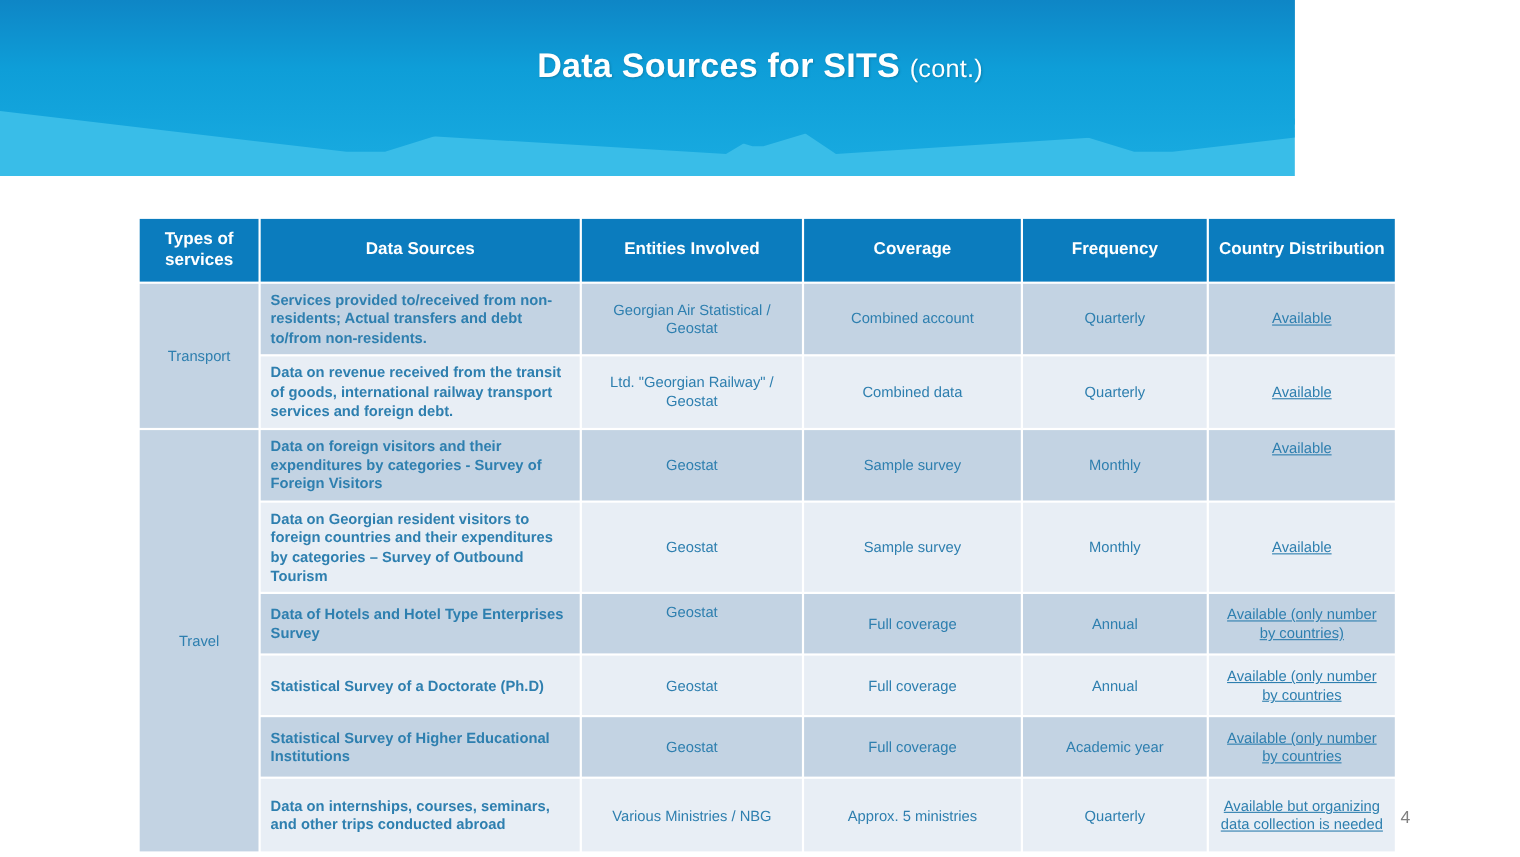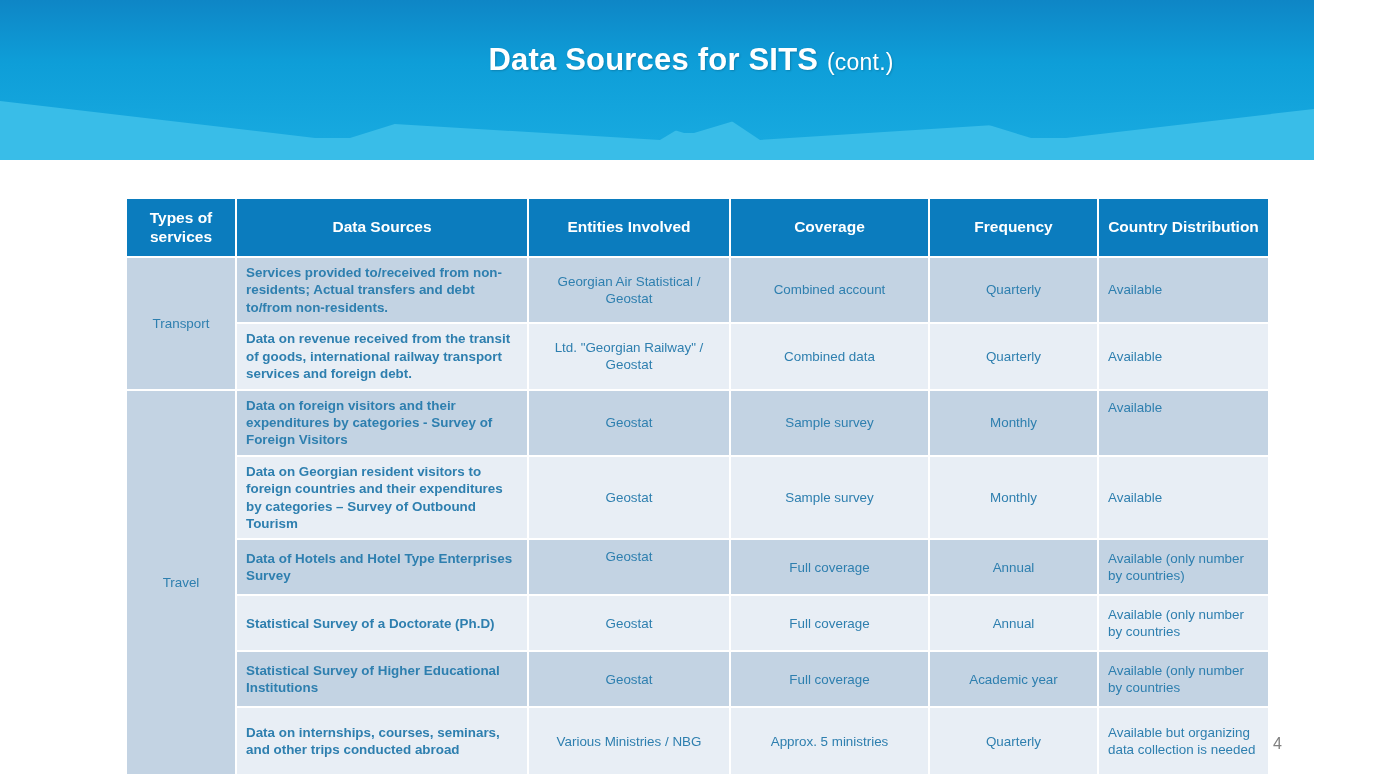--- a/index.html
+++ b/index.html
@@ -12,21 +12,21 @@
     background: #ffffff;
     font-family: "Liberation Sans", sans-serif;
     overflow: hidden;
     position: relative;
   }
 
   
   .banner {
     position: absolute;
     top: 0; left: 0;
-    width: 1314px;
+    width: 1177px;
     height: 160px;
     overflow: hidden;
   }
   .banner svg { display: block; }
 
   .banner-title {
     position: absolute;
     top: 42px;
     left: 0;
     width: 1382px;
@@ -95,23 +95,24 @@
     padding-top: 5px;
     font-weight: bold;
   }
   td.src.mid { vertical-align: middle; }
   td.ctr {
     text-align: center;
     vertical-align: middle;
   }
   td.ctr.top { vertical-align: top; padding-top: 8px; }
   td.avail {
-    text-align: left;
+    text-align: center;
     vertical-align: middle;
     color: #E3536A;
+    text-decoration: underline;
   }
   td.avail.top { vertical-align: top; padding-top: 8px; }
 
   .page-num {
     position: absolute;
     right: 100px;
     bottom: 26px;
     font-size: 16px;
     color: #808080;
     font-family: "Liberation Sans", sans-serif;

